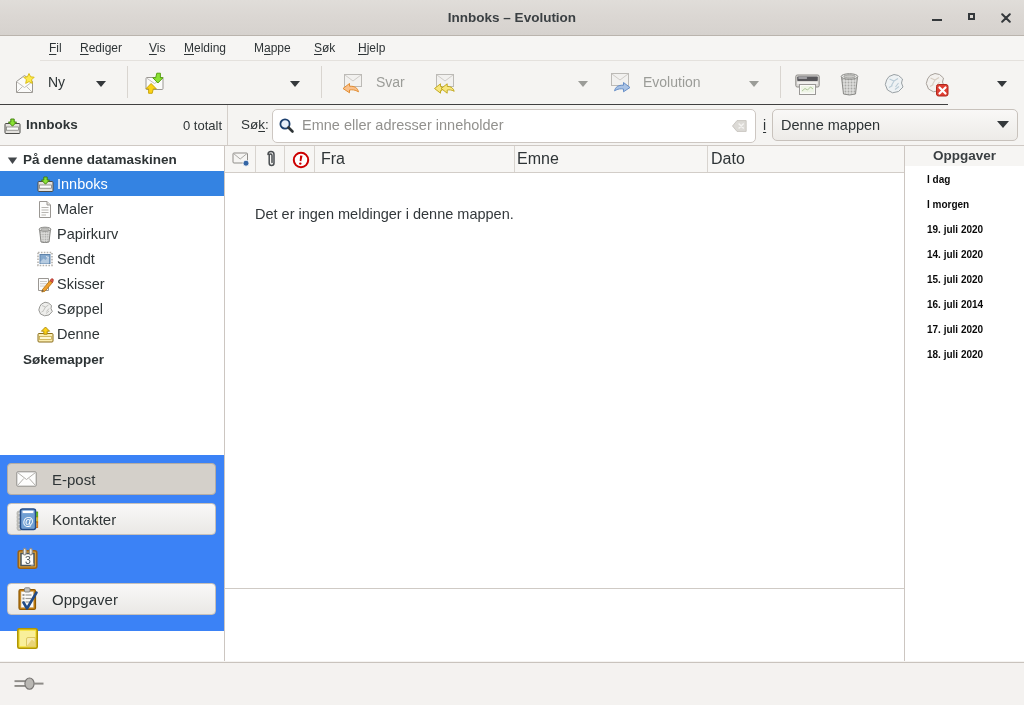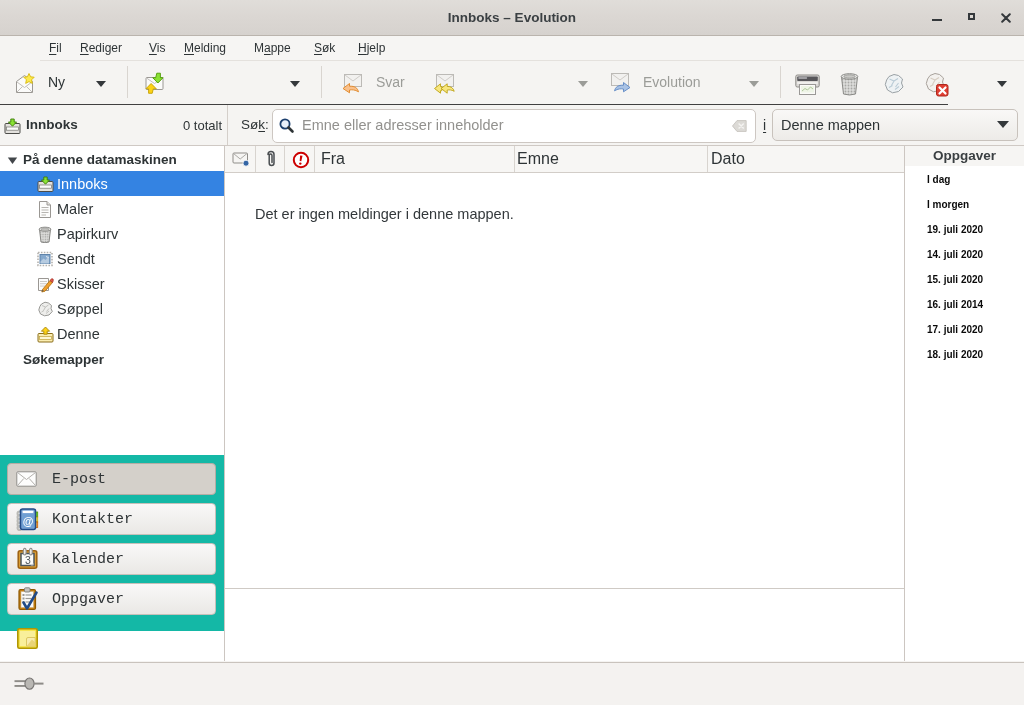--- a/index.html
+++ b/index.html
@@ -38,21 +38,21 @@
   border:1px solid #cdc7c2;border-radius:5px;box-sizing:border-box;}
 #phold{left:302px;top:105px;height:40px;line-height:40px;font-size:14.5px;color:#92918e;}
 #ilbl{left:763px;top:105px;height:40px;line-height:40px;font-size:14px;text-decoration:underline;text-underline-offset:2px;}
 #combo{left:772px;top:109px;width:246px;height:32px;box-sizing:border-box;
   background:linear-gradient(to bottom,#f9f8f7,#edebe8);
   border:1px solid #c8c2bc;border-radius:5px;}
 #combotxt{left:781px;top:105px;height:40px;line-height:41px;font-size:14.5px;}
 #comboarr{left:997px;top:121px;border-left-width:6.5px;border-right-width:6.5px;border-top-width:7.5px;}
 
 #sidebar{left:0;top:146px;width:224px;height:515px;background:#fff;border-right:1px solid #ccc6c1;}
-#switcher{left:0;top:455px;width:224px;height:176px;background:#14b8a6;font-family:Liberation Mono, monospace;}
+#switcher{left:0;top:455px;width:224px;height:176px;background:#3b82f6;}
 .swbtn{position:absolute;left:7px;width:209px;height:32px;border:1px solid #c6c0ba;
   border-radius:4px;box-sizing:border-box;background:linear-gradient(to bottom,#f9f8f8,#eae8e5);}
 .swbtn.active{background:#d4d0ca;border-color:#b4ada5;}
 .swtxt{position:absolute;left:44px;top:0;height:32px;line-height:32px;font-size:15px;color:#2e3436;}
 .swicon{position:absolute;left:16px;top:5px;}
 .trow{position:absolute;left:0;width:224px;height:25px;line-height:25px;font-size:14.5px;}
 .trow .lbl{position:absolute;left:57px;top:0;}
 #selrow{left:0;top:171px;width:224px;height:25px;background:#3483e2;}
 .ticon{position:absolute;left:37px;}
 
@@ -149,23 +149,20 @@
 <div class="trow" style="top:347px">
     <span style="position:absolute;left:23px;font-weight:bold;font-size:13.5px">Søkemapper</span>
   </div>
 
 <div class="abs" id="switcher">
   <div class="swbtn active" style="top:8px">
       <span class="swtxt">E-post</span>
     </div>
   <div class="swbtn" style="top:48px">
       <span class="swtxt">Kontakter</span>
-    </div>
-  <div class="swbtn" style="top:88px">
-      <span class="swtxt">Kalender</span>
     </div>
   <div class="swbtn" style="top:128px">
       <span class="swtxt">Oppgaver</span>
     </div>
 </div>
 
 <div class="abs" id="msgpane"></div>
 <div class="abs" id="msghdr"></div>
 <span class="hsep" style="left:255px"></span>
 <span class="hsep" style="left:284px"></span>

